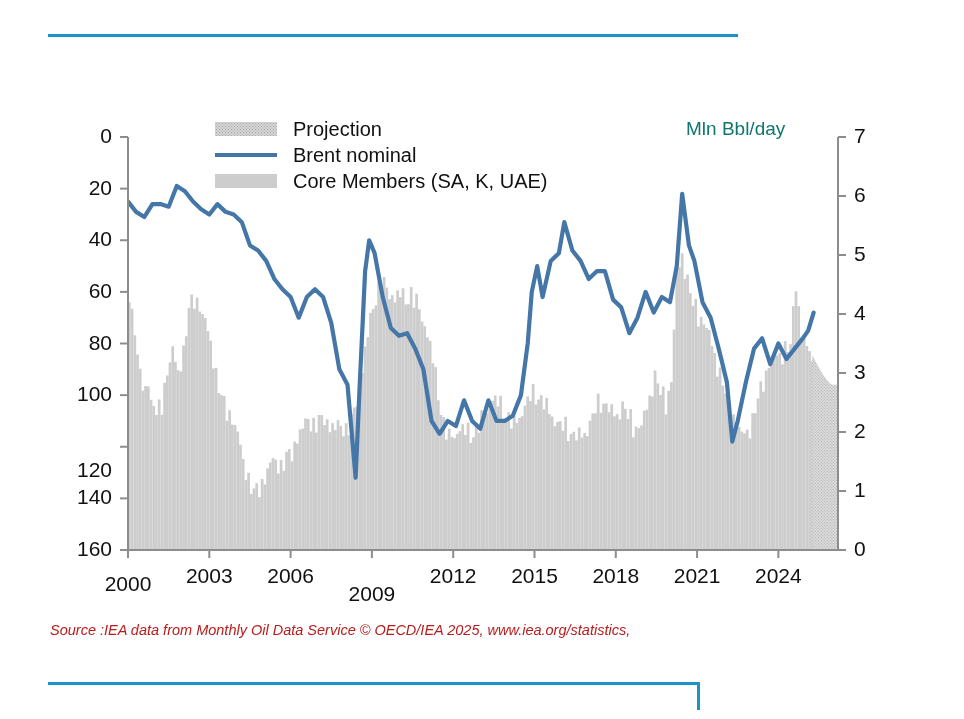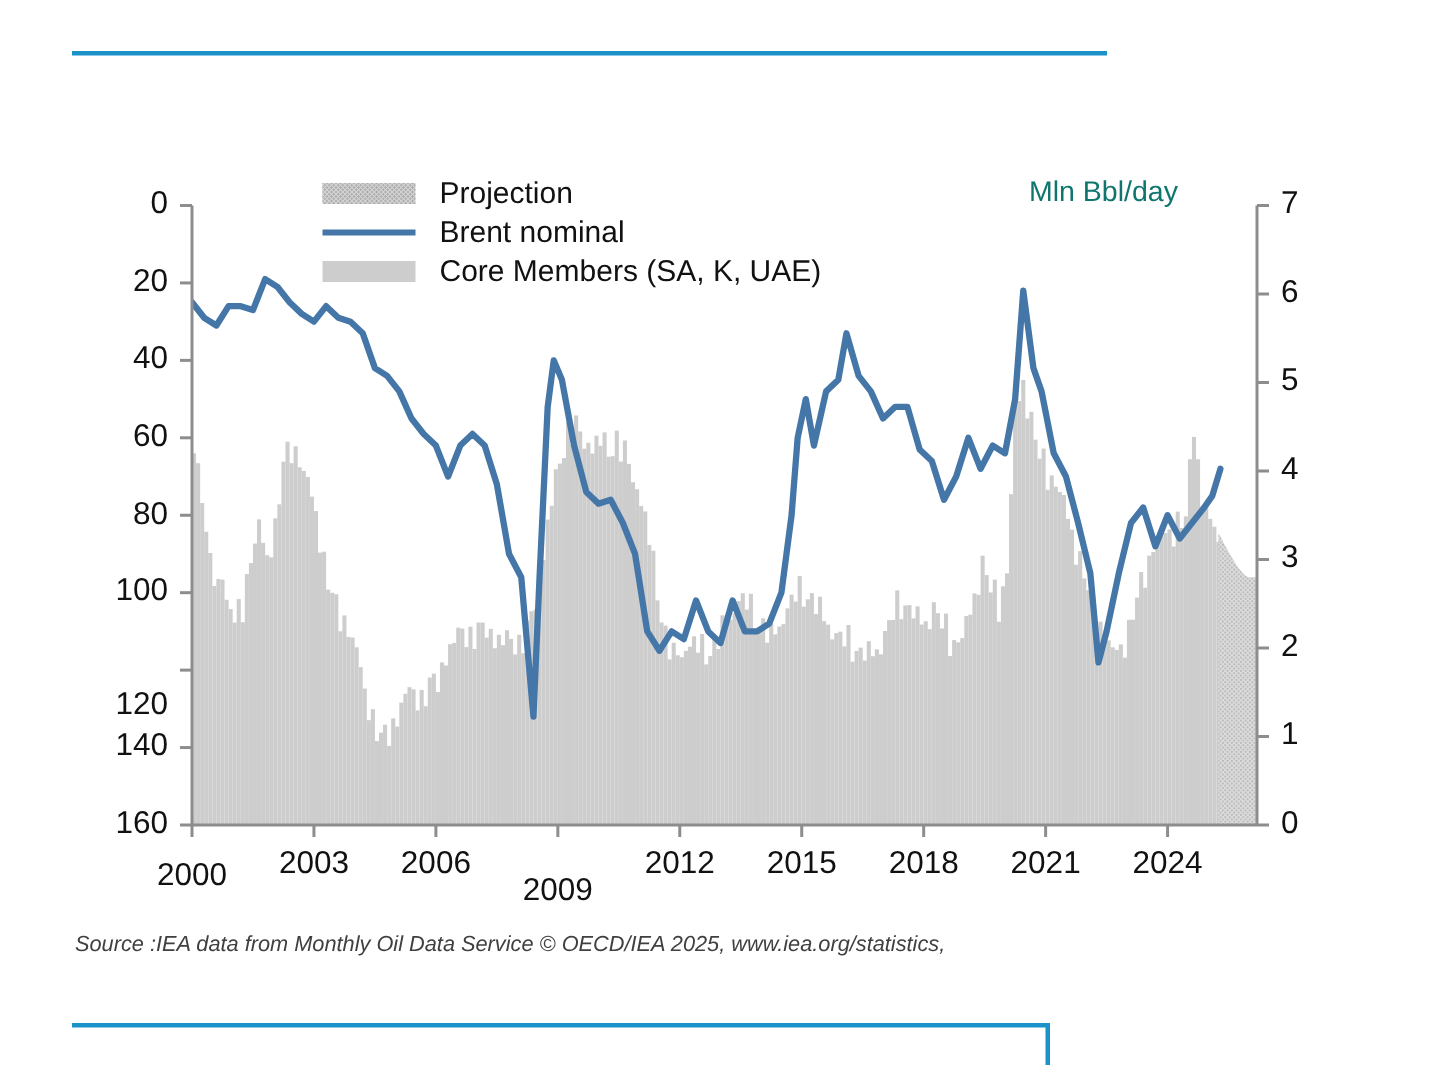--- a/index.html
+++ b/index.html
@@ -53,21 +53,21 @@
 
   
   .tick{position:absolute;font-size:21px;color:#111;white-space:nowrap;}
   .tick.left{text-align:right;width:60px;}
   .tick.right{text-align:left;width:40px;}
   .tick.xlab{text-align:center;width:80px;}
 
   
   .source{
     position:absolute;left:50px;top:620px;width:820px;
-    font-size:14.5px;font-style:italic;color:#404040;line-height:1.5;
+    font-size:14.5px;font-style:italic;color:#b91c1c;line-height:1.5;
     font-family:"Liberation Sans", sans-serif;
   }
   .bottom-rule{position:absolute;left:48px;top:682px;width:652px;height:3px;background:#1B92C8;}
   .bottom-tick{position:absolute;left:697px;top:682px;width:3px;height:28px;background:#1B92C8;}
 </style>
 </head>
 <body>
 
 <div class="slide">
 

